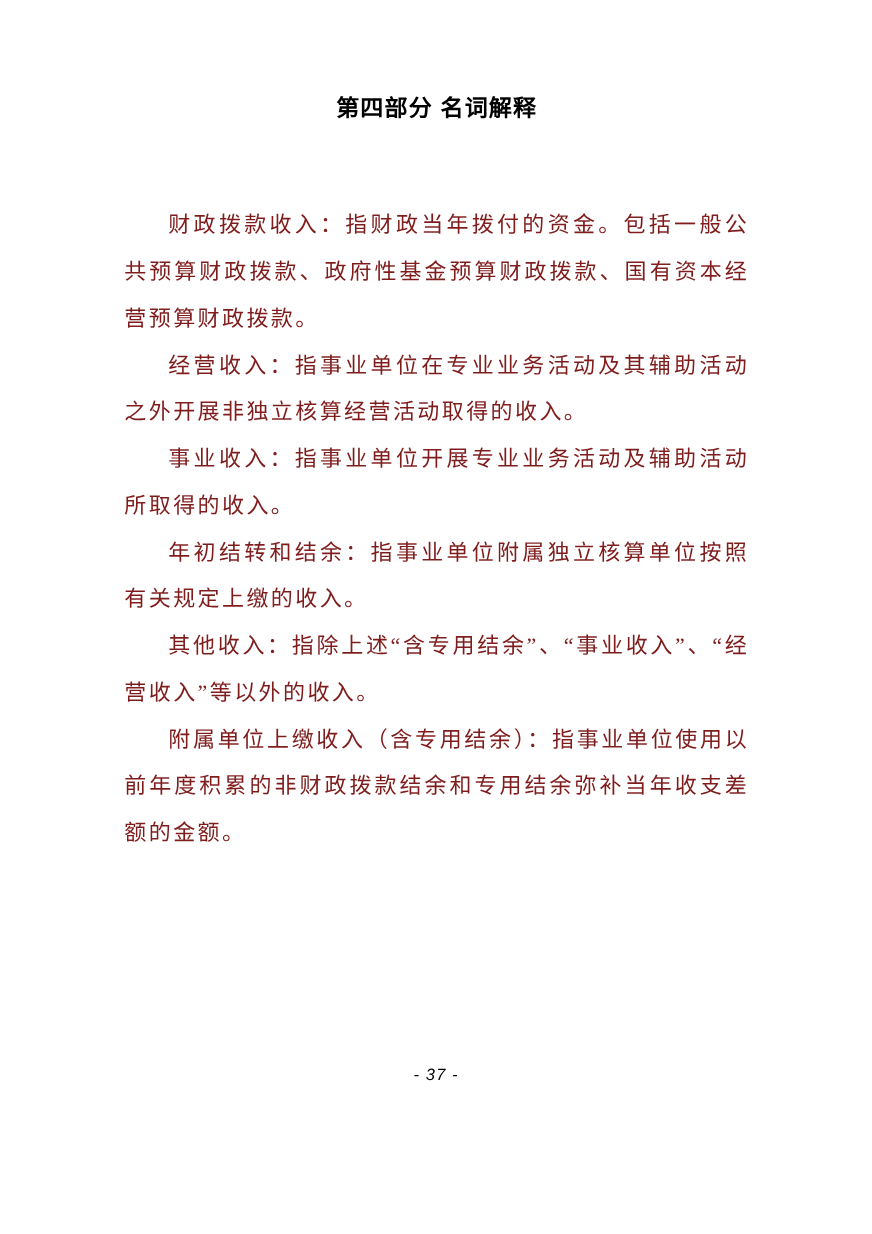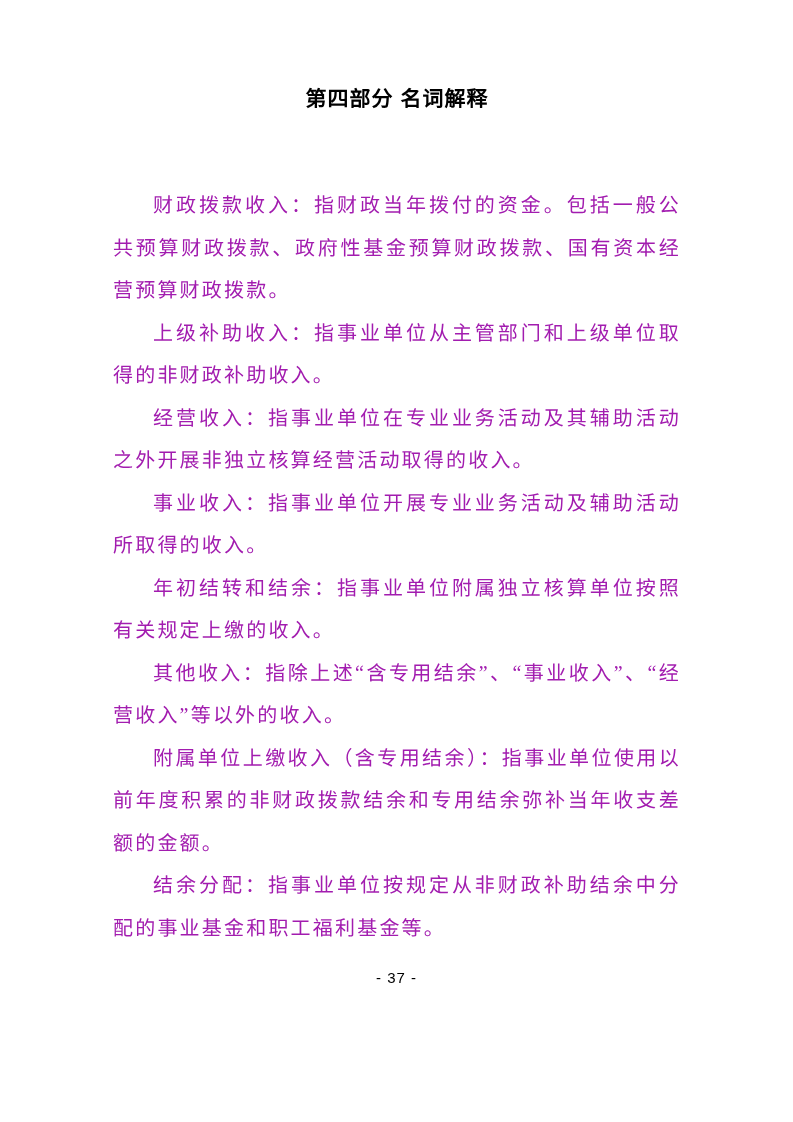--- a/index.html
+++ b/index.html
@@ -33,45 +33,44 @@
     margin-top: 72px;
   }
   .para {
     margin: 0;
     font-size: 20px;
     line-height: 42.5px;
     letter-spacing: 2.2px;
     text-align: justify;
     text-justify: inter-ideograph;
     text-indent: 2em;
-    color: #a21caf;
+    color: #7f1d1d;
   }
   .page-number {
     position: absolute;
     left: 0;
     right: 0;
     bottom: 22px;
     text-align: center;
     font-family: "Liberation Sans", "DejaVu Sans", sans-serif;
     font-size: 15px;
     letter-spacing: 1px;
     color: #000000;
+    font-style: italic;
   }
 </style>
 </head>
 <body>
 
 <div class="page">
   <h1 class="doc-title">第四部分 名词解释</h1>
 
   <div class="doc-body">
     <p class="para">财政拨款收入：指财政当年拨付的资金。包括一般公共预算财政拨款、政府性基金预算财政拨款、国有资本经营预算财政拨款。</p>
-    <p class="para">上级补助收入：指事业单位从主管部门和上级单位取得的非财政补助收入。</p>
     <p class="para">经营收入：指事业单位在专业业务活动及其辅助活动之外开展非独立核算经营活动取得的收入。</p>
     <p class="para">事业收入：指事业单位开展专业业务活动及辅助活动所取得的收入。</p>
     <p class="para">年初结转和结余：指事业单位附属独立核算单位按照有关规定上缴的收入。</p>
     <p class="para">其他收入：指除上述“含专用结余”、“事业收入”、“经营收入”等以外的收入。</p>
     <p class="para">附属单位上缴收入（含专用结余）：指事业单位使用以前年度积累的非财政拨款结余和专用结余弥补当年收支差额的金额。</p>
-    <p class="para">结余分配：指事业单位按规定从非财政补助结余中分配的事业基金和职工福利基金等。</p>
   </div>
 
   <div class="page-number">- 37 -</div>
 </div>
 
 </body></html>

